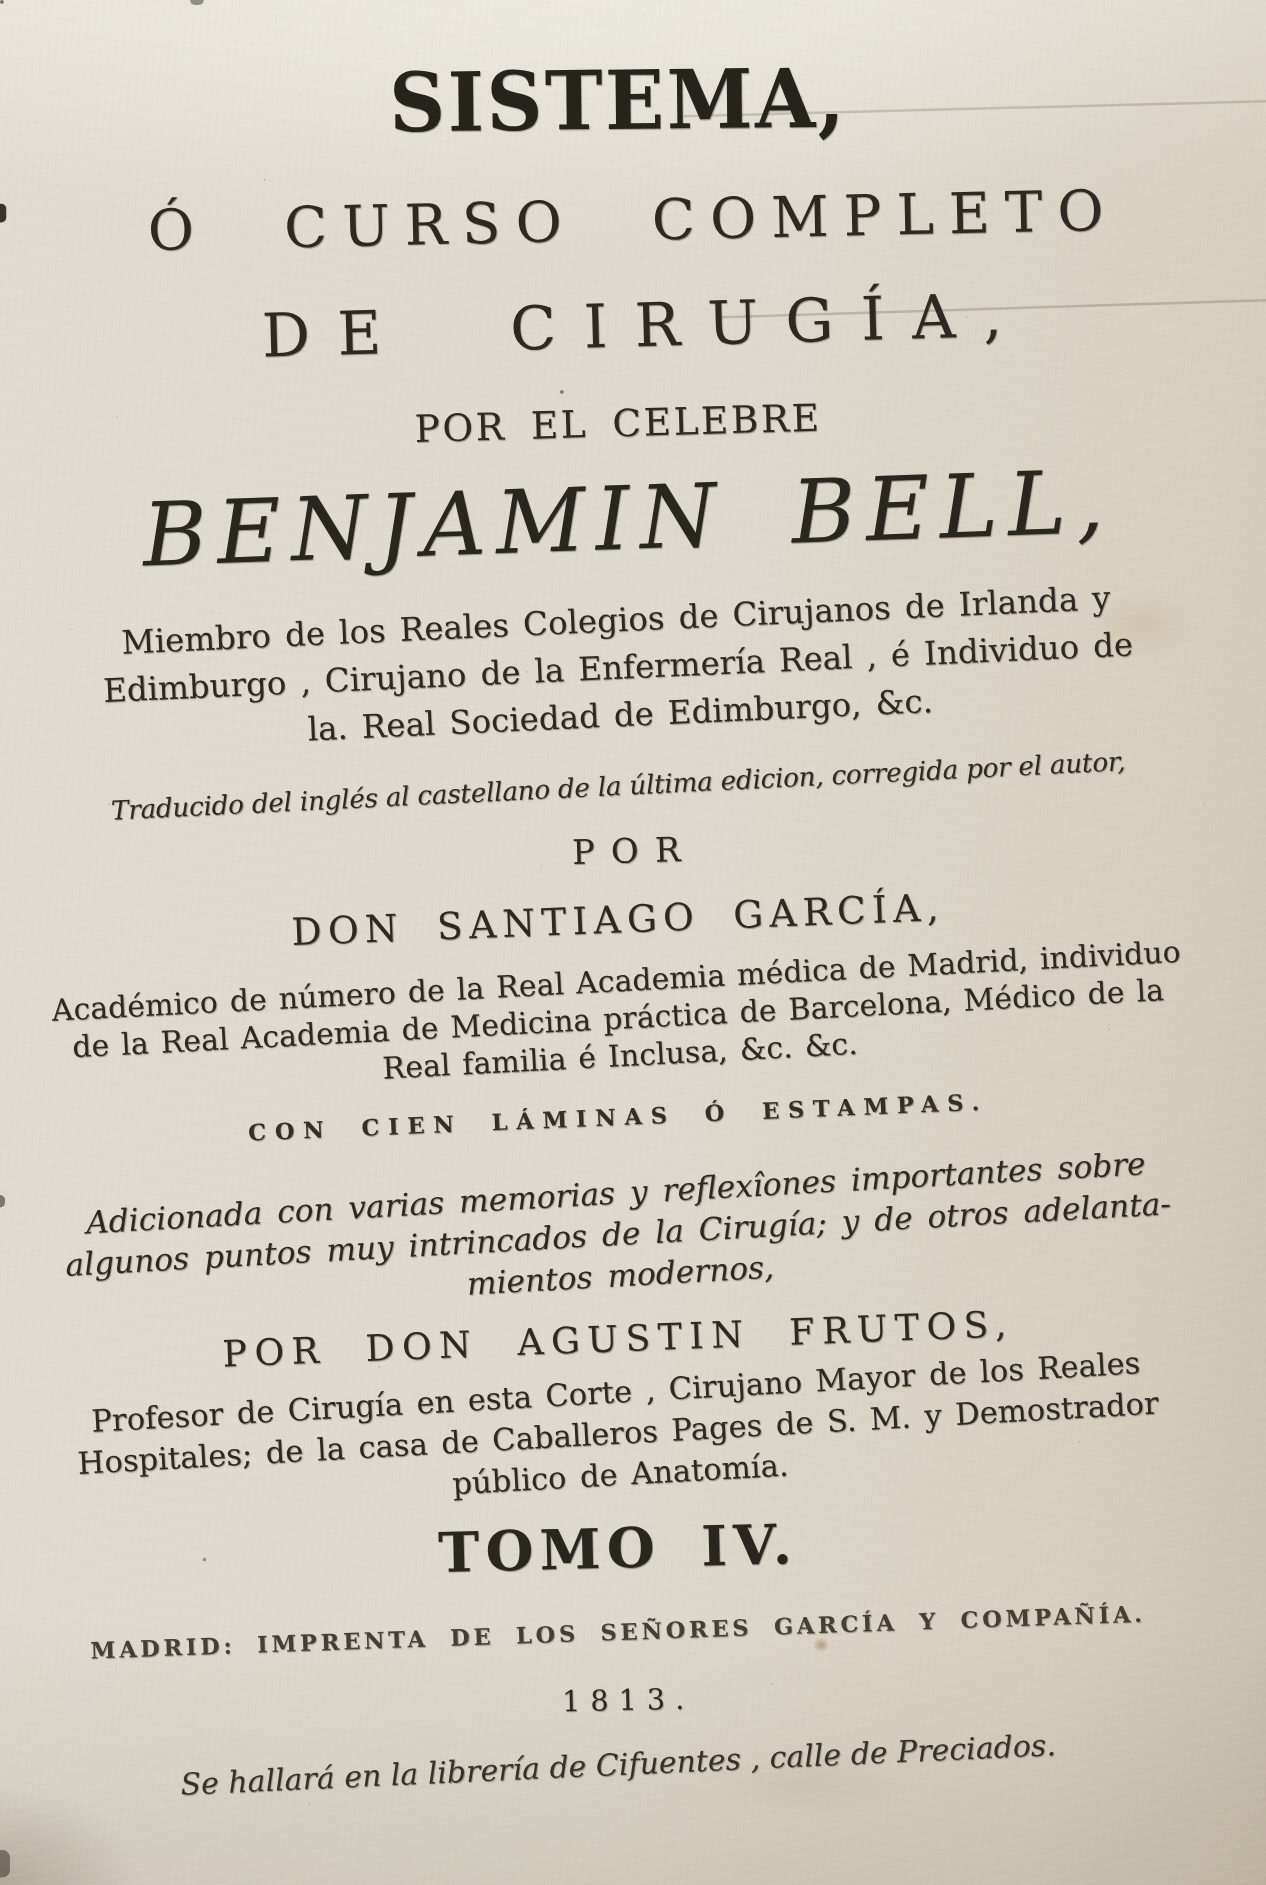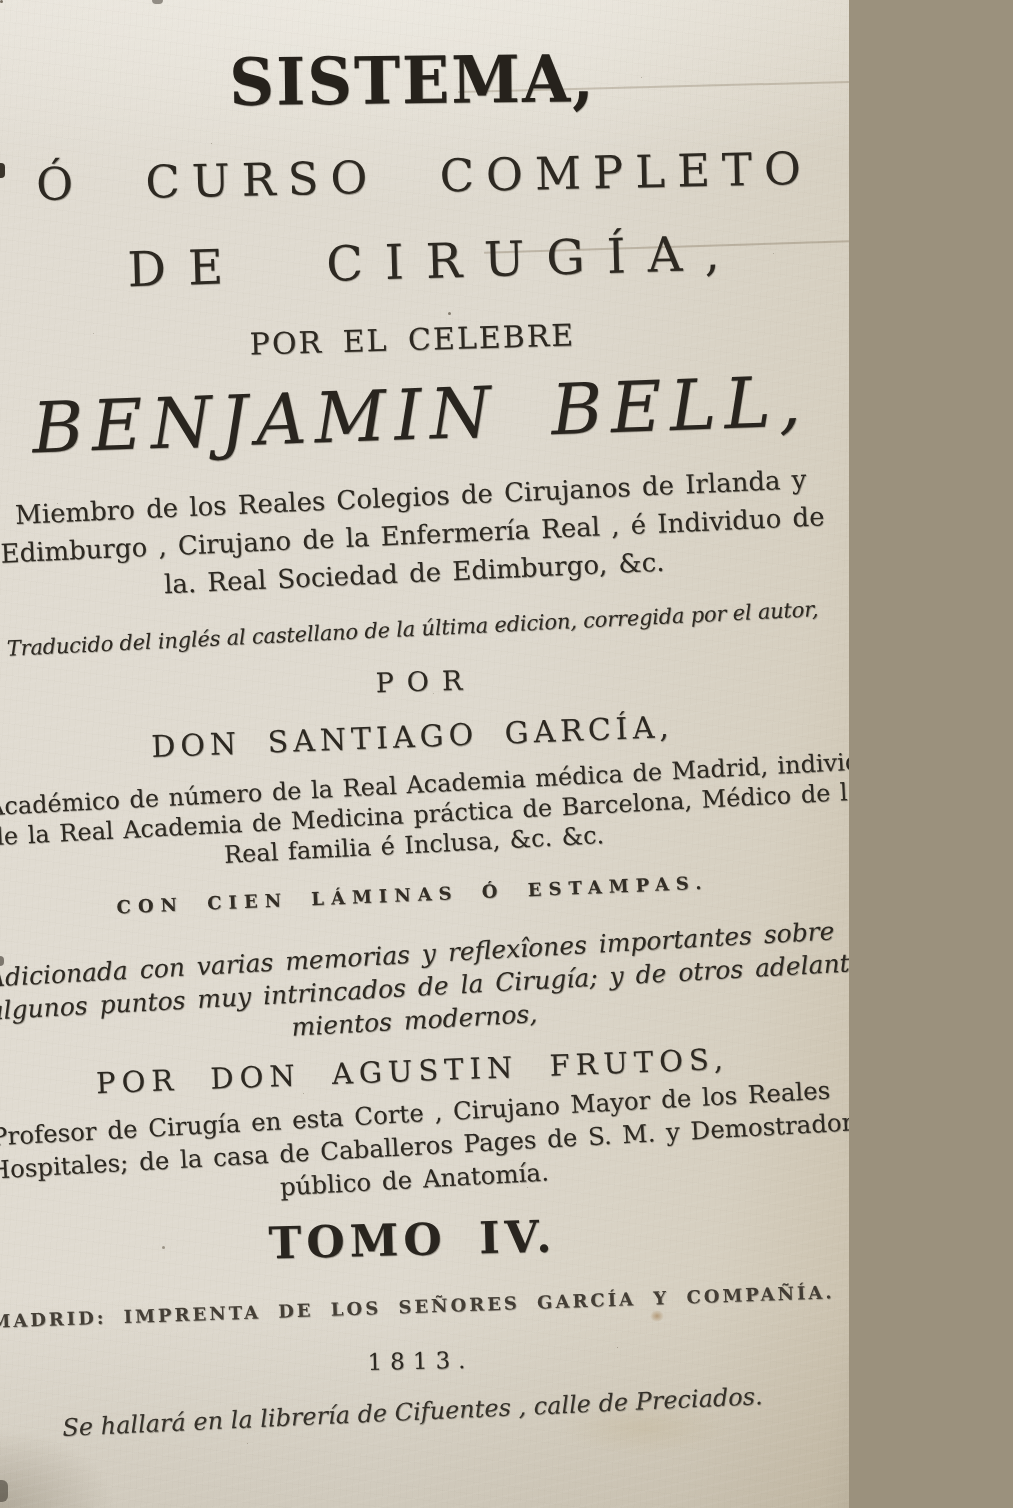--- a/index.html
+++ b/index.html
@@ -2,21 +2,21 @@
 <html><head>
 <meta charset="utf-8">
 <style>
   html,body{margin:0;padding:0;}
   body{
     width:1013px;height:1508px;overflow:hidden;
     background:#9b917d;
     font-family:"DejaVu Serif","Liberation Serif",serif;
   }
   .page{
-    position:absolute;left:0;top:0;width:849px;height:1508px;overflow:hidden;
+    position:absolute;left:0;top:0;width:1013px;height:1508px;overflow:hidden;
     color:#2d2922;
     background:
       radial-gradient(160px 110px at 0% 100%, rgba(105,95,75,.30), transparent 72%),
       radial-gradient(900px 300px at 45% 0%, rgba(252,250,244,.30), transparent 70%),
       linear-gradient(to bottom, rgba(252,250,245,.22) 0%, transparent 10%, transparent 86%, rgba(140,128,104,.18) 100%),
       linear-gradient(98deg, #e1dcd2 0%, #ded9ce 55%, #d6cfc0 84%, #ccc3b0 97%, #c5bca9 100%);
   }
   .texture{
     position:absolute;inset:0;pointer-events:none;
     background-image:

